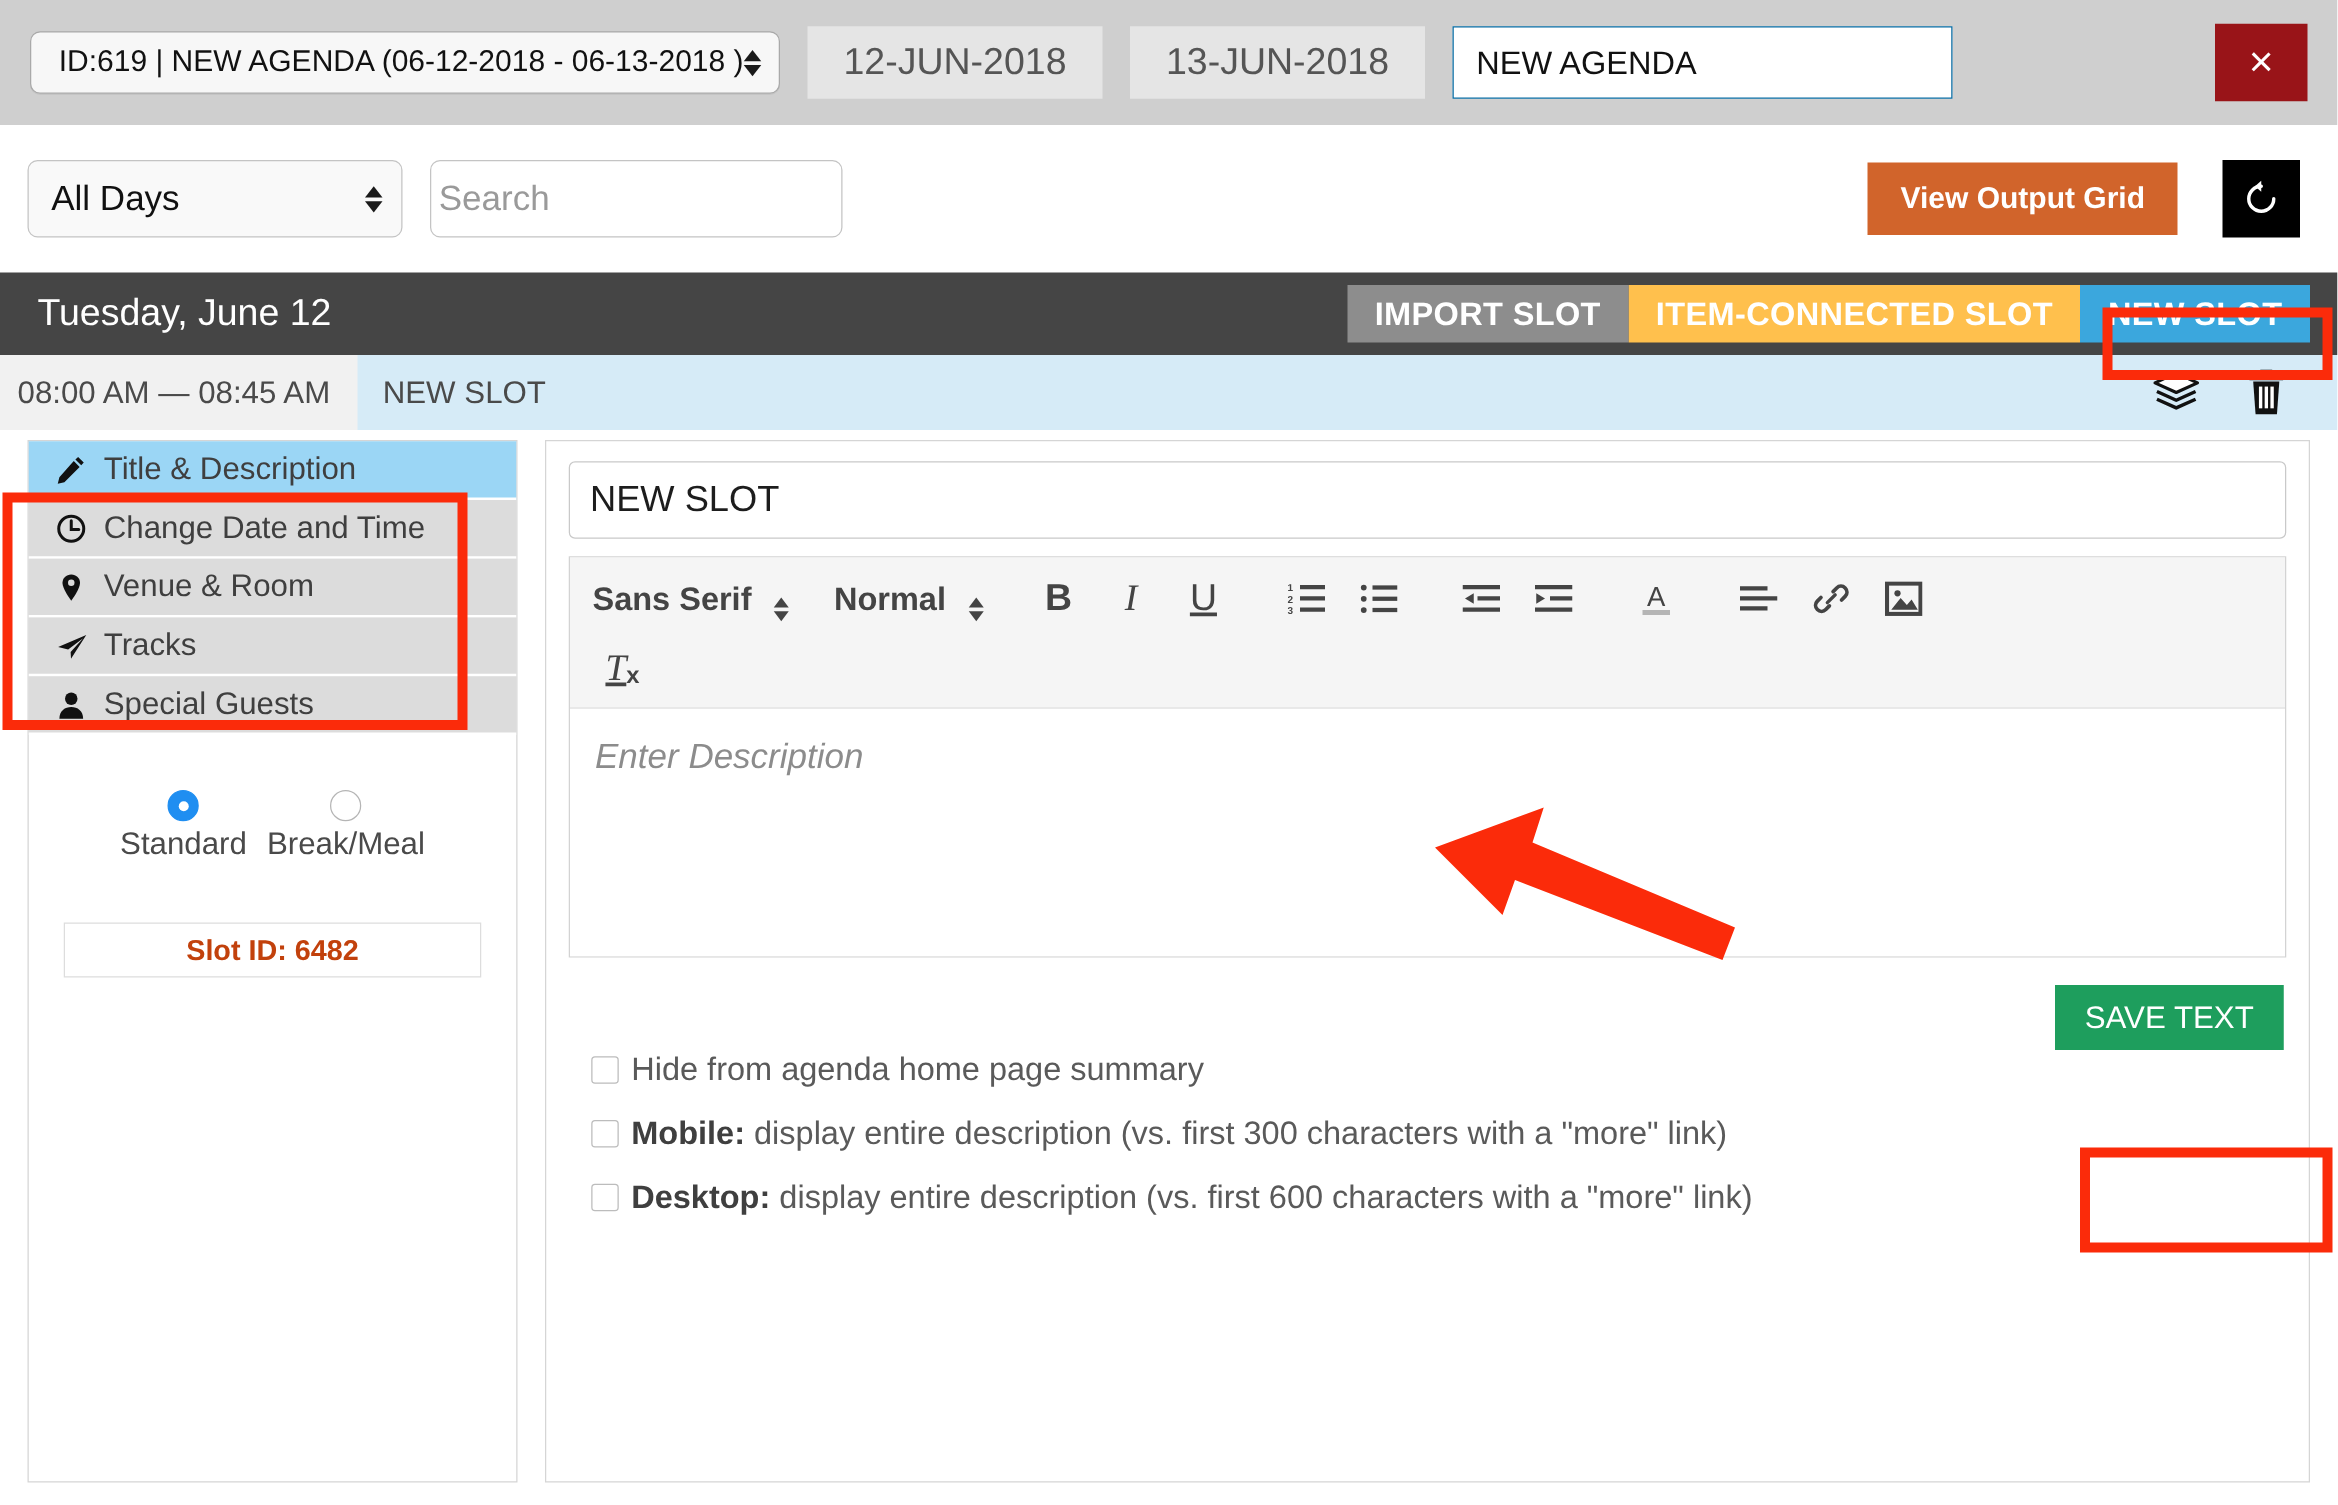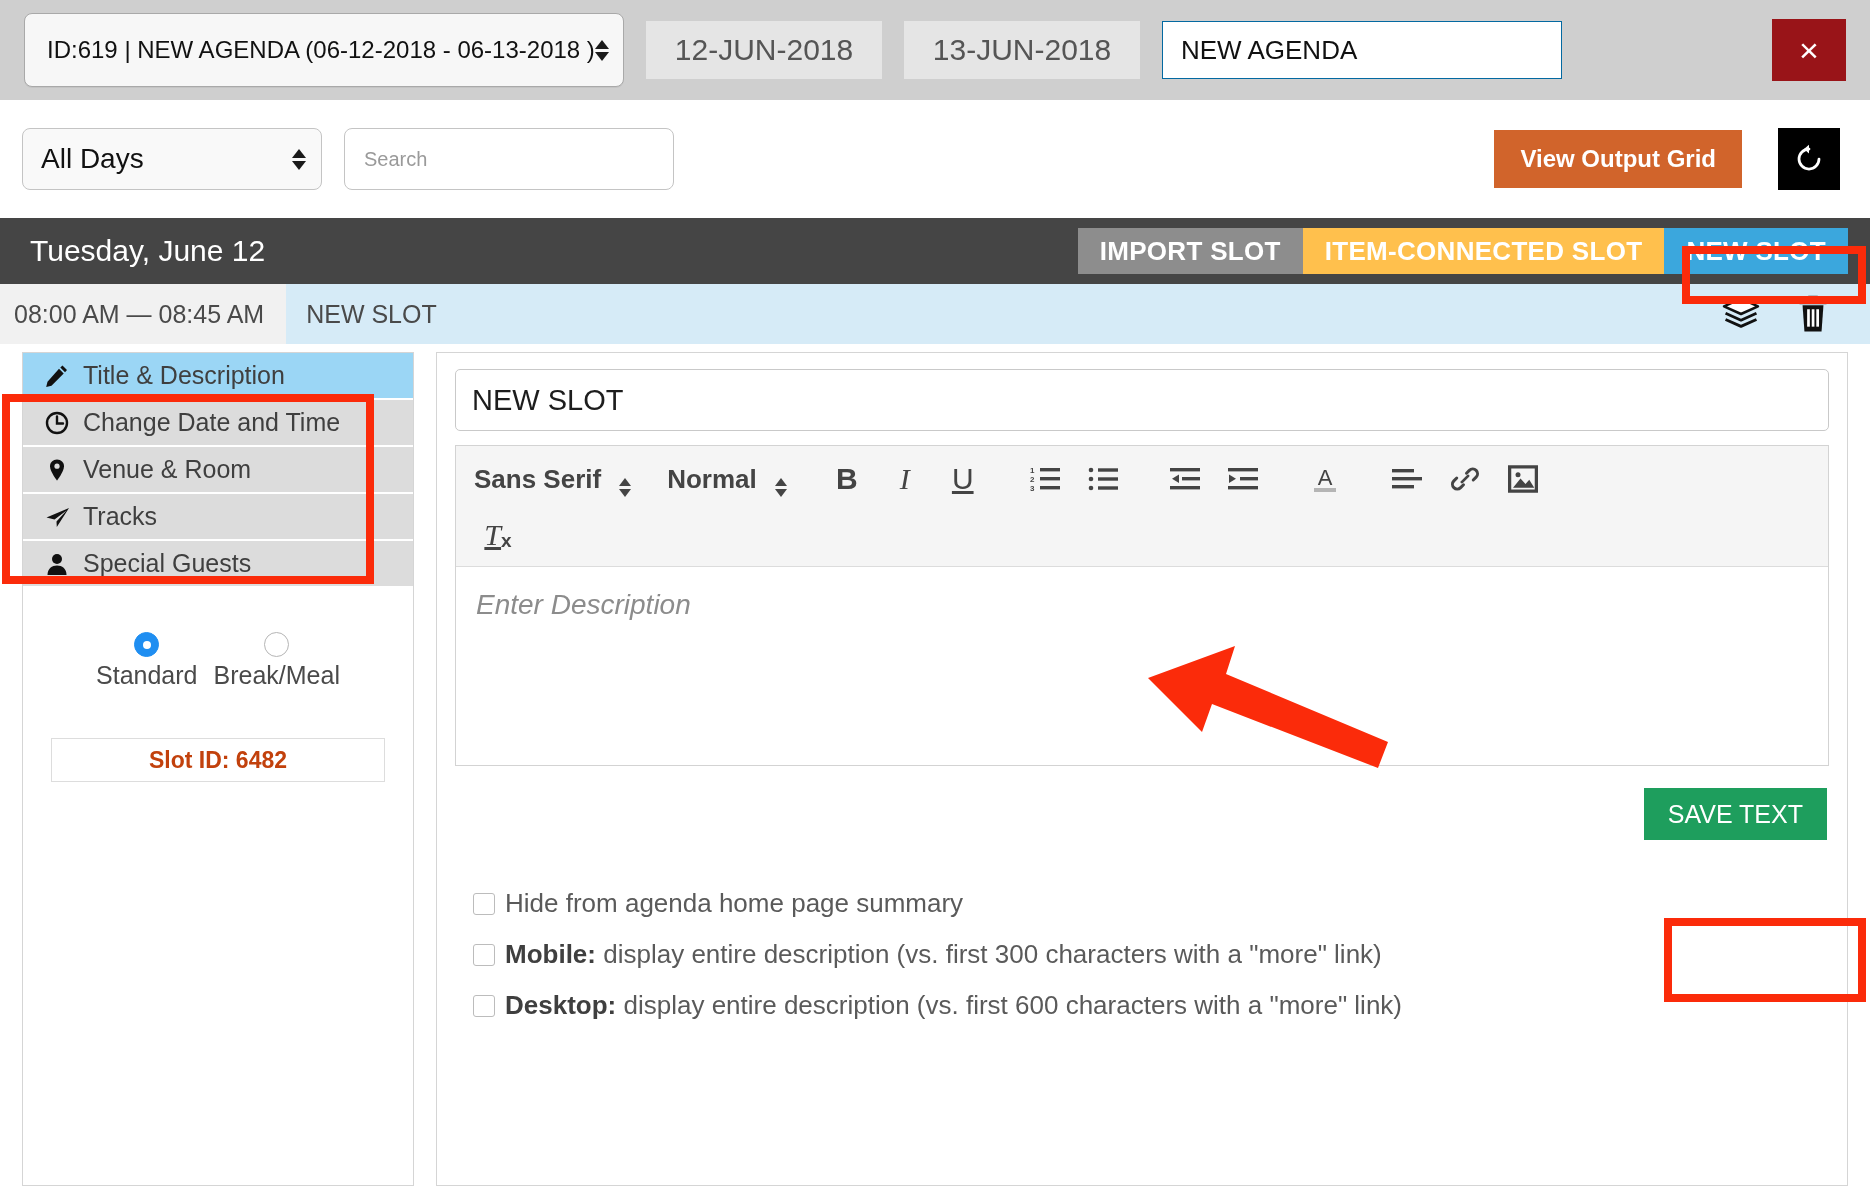--- a/index.html
+++ b/index.html
@@ -16,21 +16,21 @@
   
   .topbar {
     height: 100px;
     background: #cfcfcf;
     display: flex;
     align-items: center;
     padding: 0 24px;
     gap: 22px;
   }
   .agenda-select {
-    width: 600px; height: 74px;
+    width: 600px; height: 50px;
     background: #f7f7f7;
     border: 1px solid #a9a9a9;
     border-radius: 8px;
     display: flex; align-items: center;
     padding: 0 16px 0 22px;
     font-size: 24px;
     color: #111;
     position: relative;
     box-shadow: 0 1px 0 rgba(0,0,0,.05);
   }
@@ -87,22 +87,22 @@
     padding: 0 14px 0 18px;
     font-size: 28px; color: #111;
   }
   .days-select .sel-label { flex: 1; }
   .search-input {
     width: 330px; height: 62px;
     background: #fff;
     border: 1px solid #c4c4c4;
     border-radius: 8px;
     display: flex; align-items: center;
-    padding-left: 19px;
-    font-size: 20px; color: #9a9a9a;
+    padding-left: 6px;
+    font-size: 28px; color: #9a9a9a;
   }
   .spacer { flex: 1; }
   .btn-output {
     background: #d1642b;
     color: #fff;
     font-weight: bold;
     font-size: 24px;
     padding: 0 26px;
     height: 58px;
     display: flex; align-items: center; justify-content: center;
@@ -272,21 +272,21 @@
   .btn-save {
     background: #1e9e5d;
     color: #fff;
     font-size: 25px;
     padding: 0 24px;
     height: 52px;
     display: flex; align-items: center; justify-content: center;
     cursor: pointer;
   }
 
-  .checks { margin-top: 48px; padding-left: 18px; }
+  .checks { padding-left: 18px; }
   .checkrow { display: flex; align-items: center; gap: 10px; margin-bottom: 20px; font-size: 26px; color: #5a5a5a; cursor: pointer; }
   .cbox { width: 22px; height: 22px; border: 1px solid #bcbcbc; border-radius: 3px; background: #fff; flex: none; }
   .checkrow b { color: #3f3f3f; }
 
   
   .anno { position: absolute; border: 8px solid #fb2b0a; pointer-events: none; }
   #anno-menu   { left: 2px;    top: 394px;  width: 372px;  height: 190px; }
   #anno-newslot{ left: 1682px; top: 246px;  width: 184px;  height: 58px; }
   #anno-save   { left: 1664px; top: 918px;  width: 202px;  height: 84px; }
 

